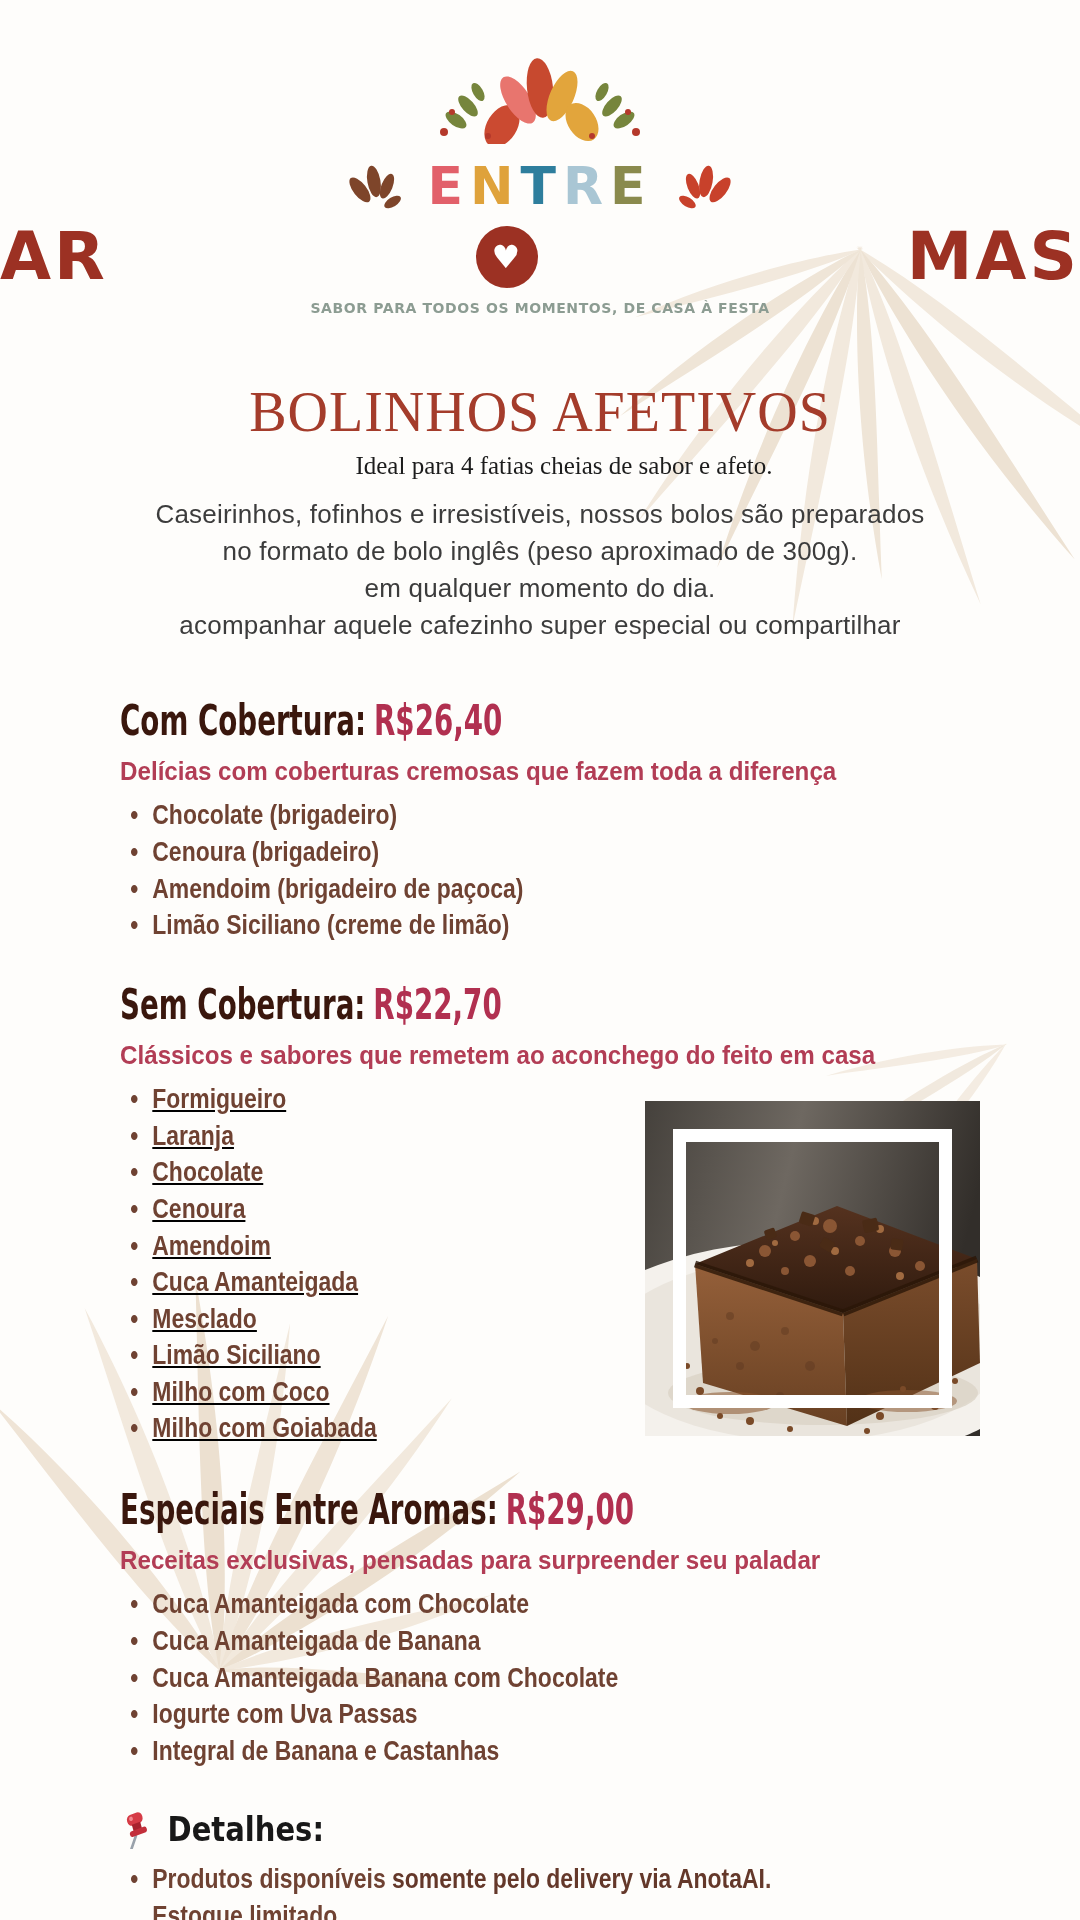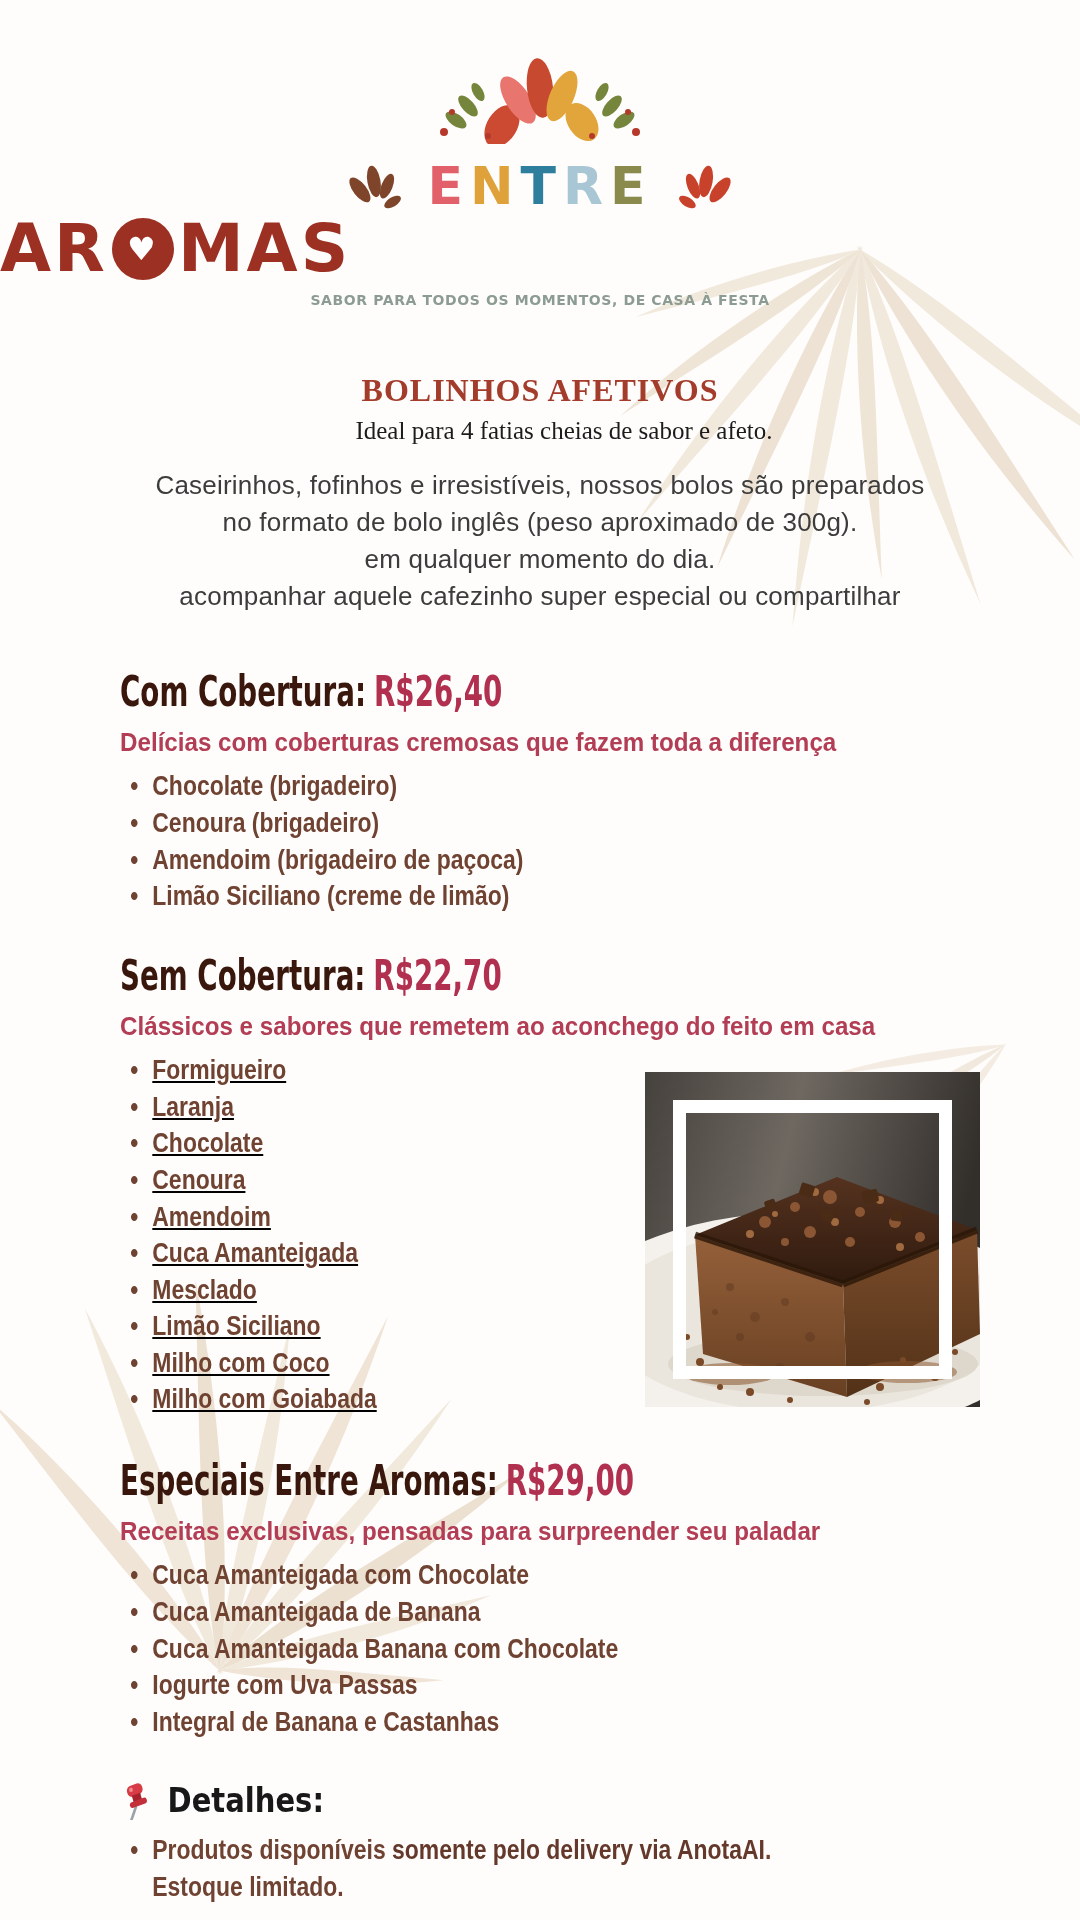--- a/index.html
+++ b/index.html
@@ -16,37 +16,37 @@
   .frond-bl { bottom:-150px; left:-180px; width:800px; height:800px; transform:rotate(28deg); }
   .frond-mr { top:830px; right:-140px; width:430px; height:430px; transform:rotate(245deg); opacity:.8; }
 
   .content { position:relative; z-index:1; }
 
   
   .logo { padding-top:48px; text-align:center; }
   .ornament { display:block; margin:0 auto; }
   .entre-row { display:flex; justify-content:center; align-items:flex-start; gap:26px; margin-top:16px; }
   .entre { font-family:"DejaVu Sans", sans-serif; font-weight:800; font-size:52px; letter-spacing:7px; line-height:1; }
-  .aromas { display:flex; justify-content:flex-start; align-items:center; margin-top:0;
+  .aromas { display:flex; justify-content:space-between; align-items:center; margin-top:8px;
             font-family:"DejaVu Sans", sans-serif; font-weight:800; font-size:66px; line-height:1;
             color:#9c3123; letter-spacing:3px; }
   .heart-o { width:62px; height:62px; border-radius:50%; background:#9c3123; display:inline-flex;
              align-items:center; justify-content:center; margin:0 4px; }
   .heart-o .heart { color:#fff; font-size:32px; line-height:1; font-family:"DejaVu Sans", sans-serif; }
   .logo-tagline { margin-top:10px; font-family:"DejaVu Sans", sans-serif; font-weight:700;
                   font-size:14px; letter-spacing:0.6px; color:#8c9c92; }
 
   
-  .page-title { margin:64px 0 0; font-family:"Liberation Serif", serif; font-weight:700;
-                font-size:32px; letter-spacing:1px; color:#a43c2b; text-align:center; }
+  .page-title { margin:64px 0 0; font-family:"Liberation Serif", serif; font-weight:400;
+                font-size:56px; letter-spacing:1px; color:#a43c2b; text-align:center; }
   .page-subtitle { margin-top:8px; font-family:"Liberation Serif", serif; font-size:25px;
                    color:#1c1c1c; text-align:center;margin-left:48px; }
 
   
-  .intro { margin:22px auto 0; width:860px; text-align:center; color:#3c3c3c;
+  .intro { margin:16px auto 0; width:860px; text-align:center; color:#3c3c3c;
            font-size:26px; line-height:37px; letter-spacing:0.2px; }
 
   
   .section { margin:0 100px 0 120px; }
   .sec1 { margin-top:54px; }
   .sec2 { margin-top:38px; }
   .sec3 { margin-top:40px; }
   .sec-head { margin:0; font-family:"DejaVu Sans", sans-serif; font-weight:800; font-size:42px;
               line-height:1.1; white-space:nowrap; transform:scaleX(0.66); transform-origin:left center; width:152%; }
   .sh-title { color:#3a170d; }

